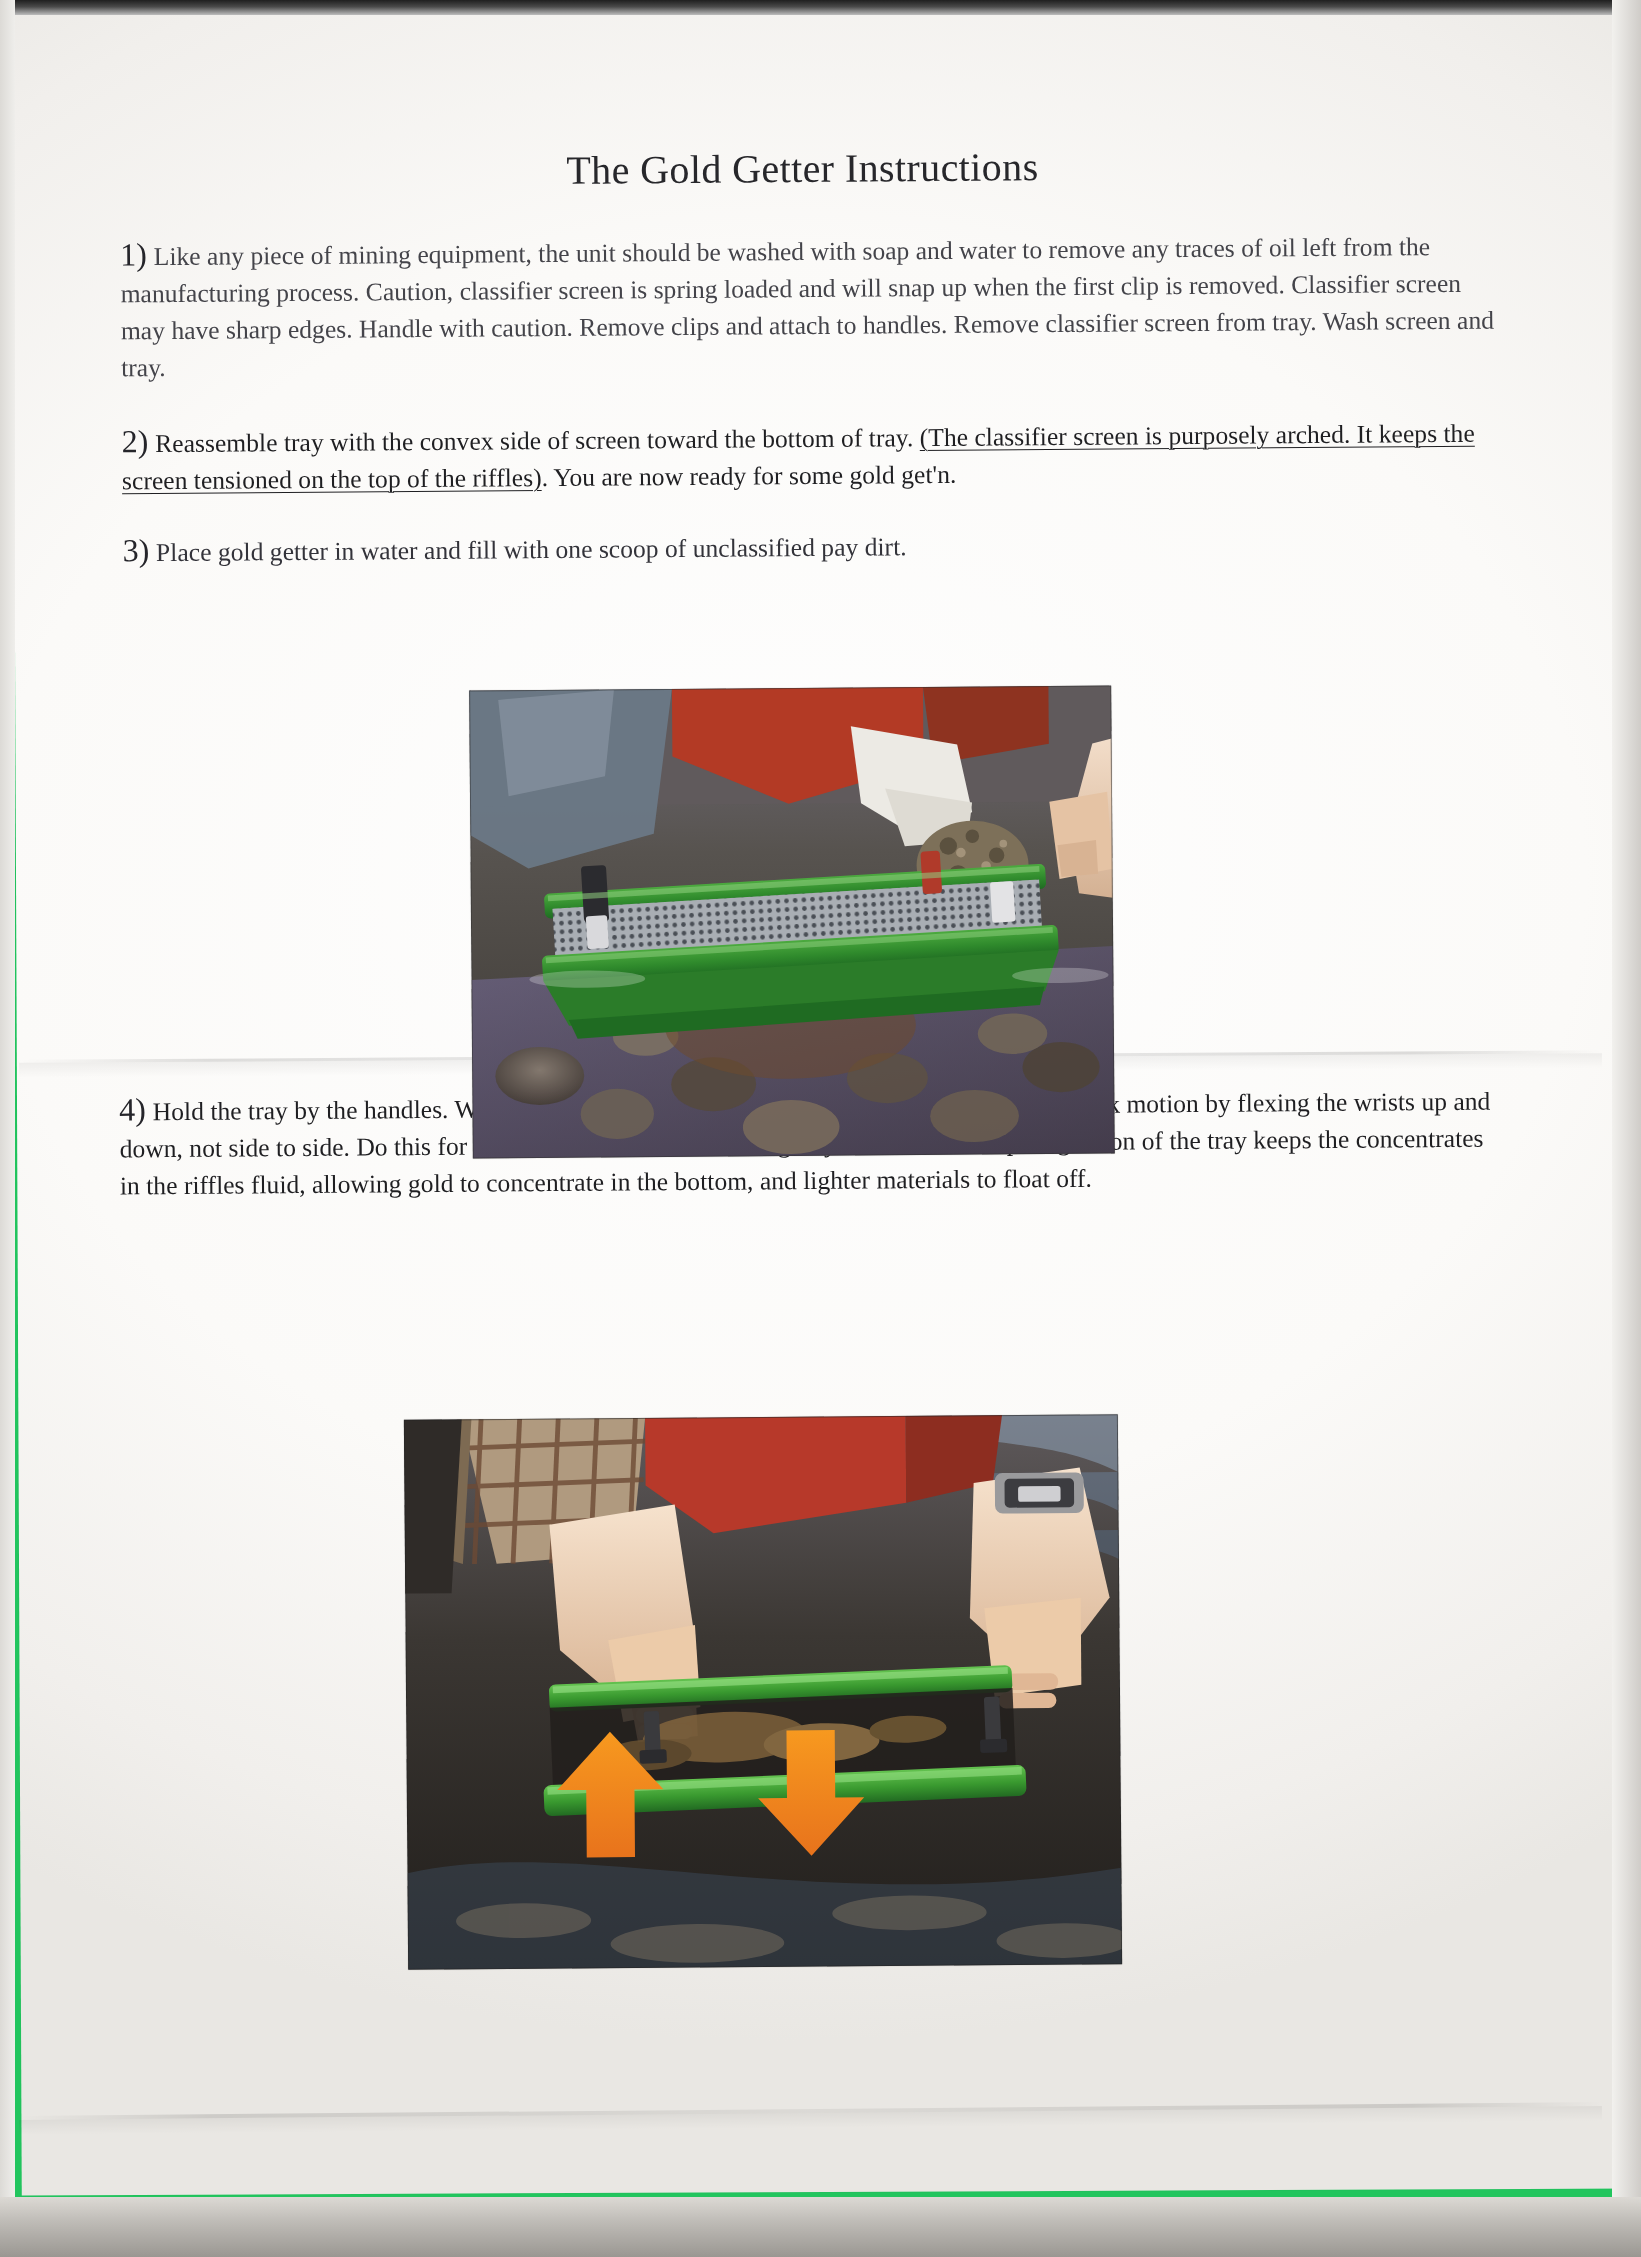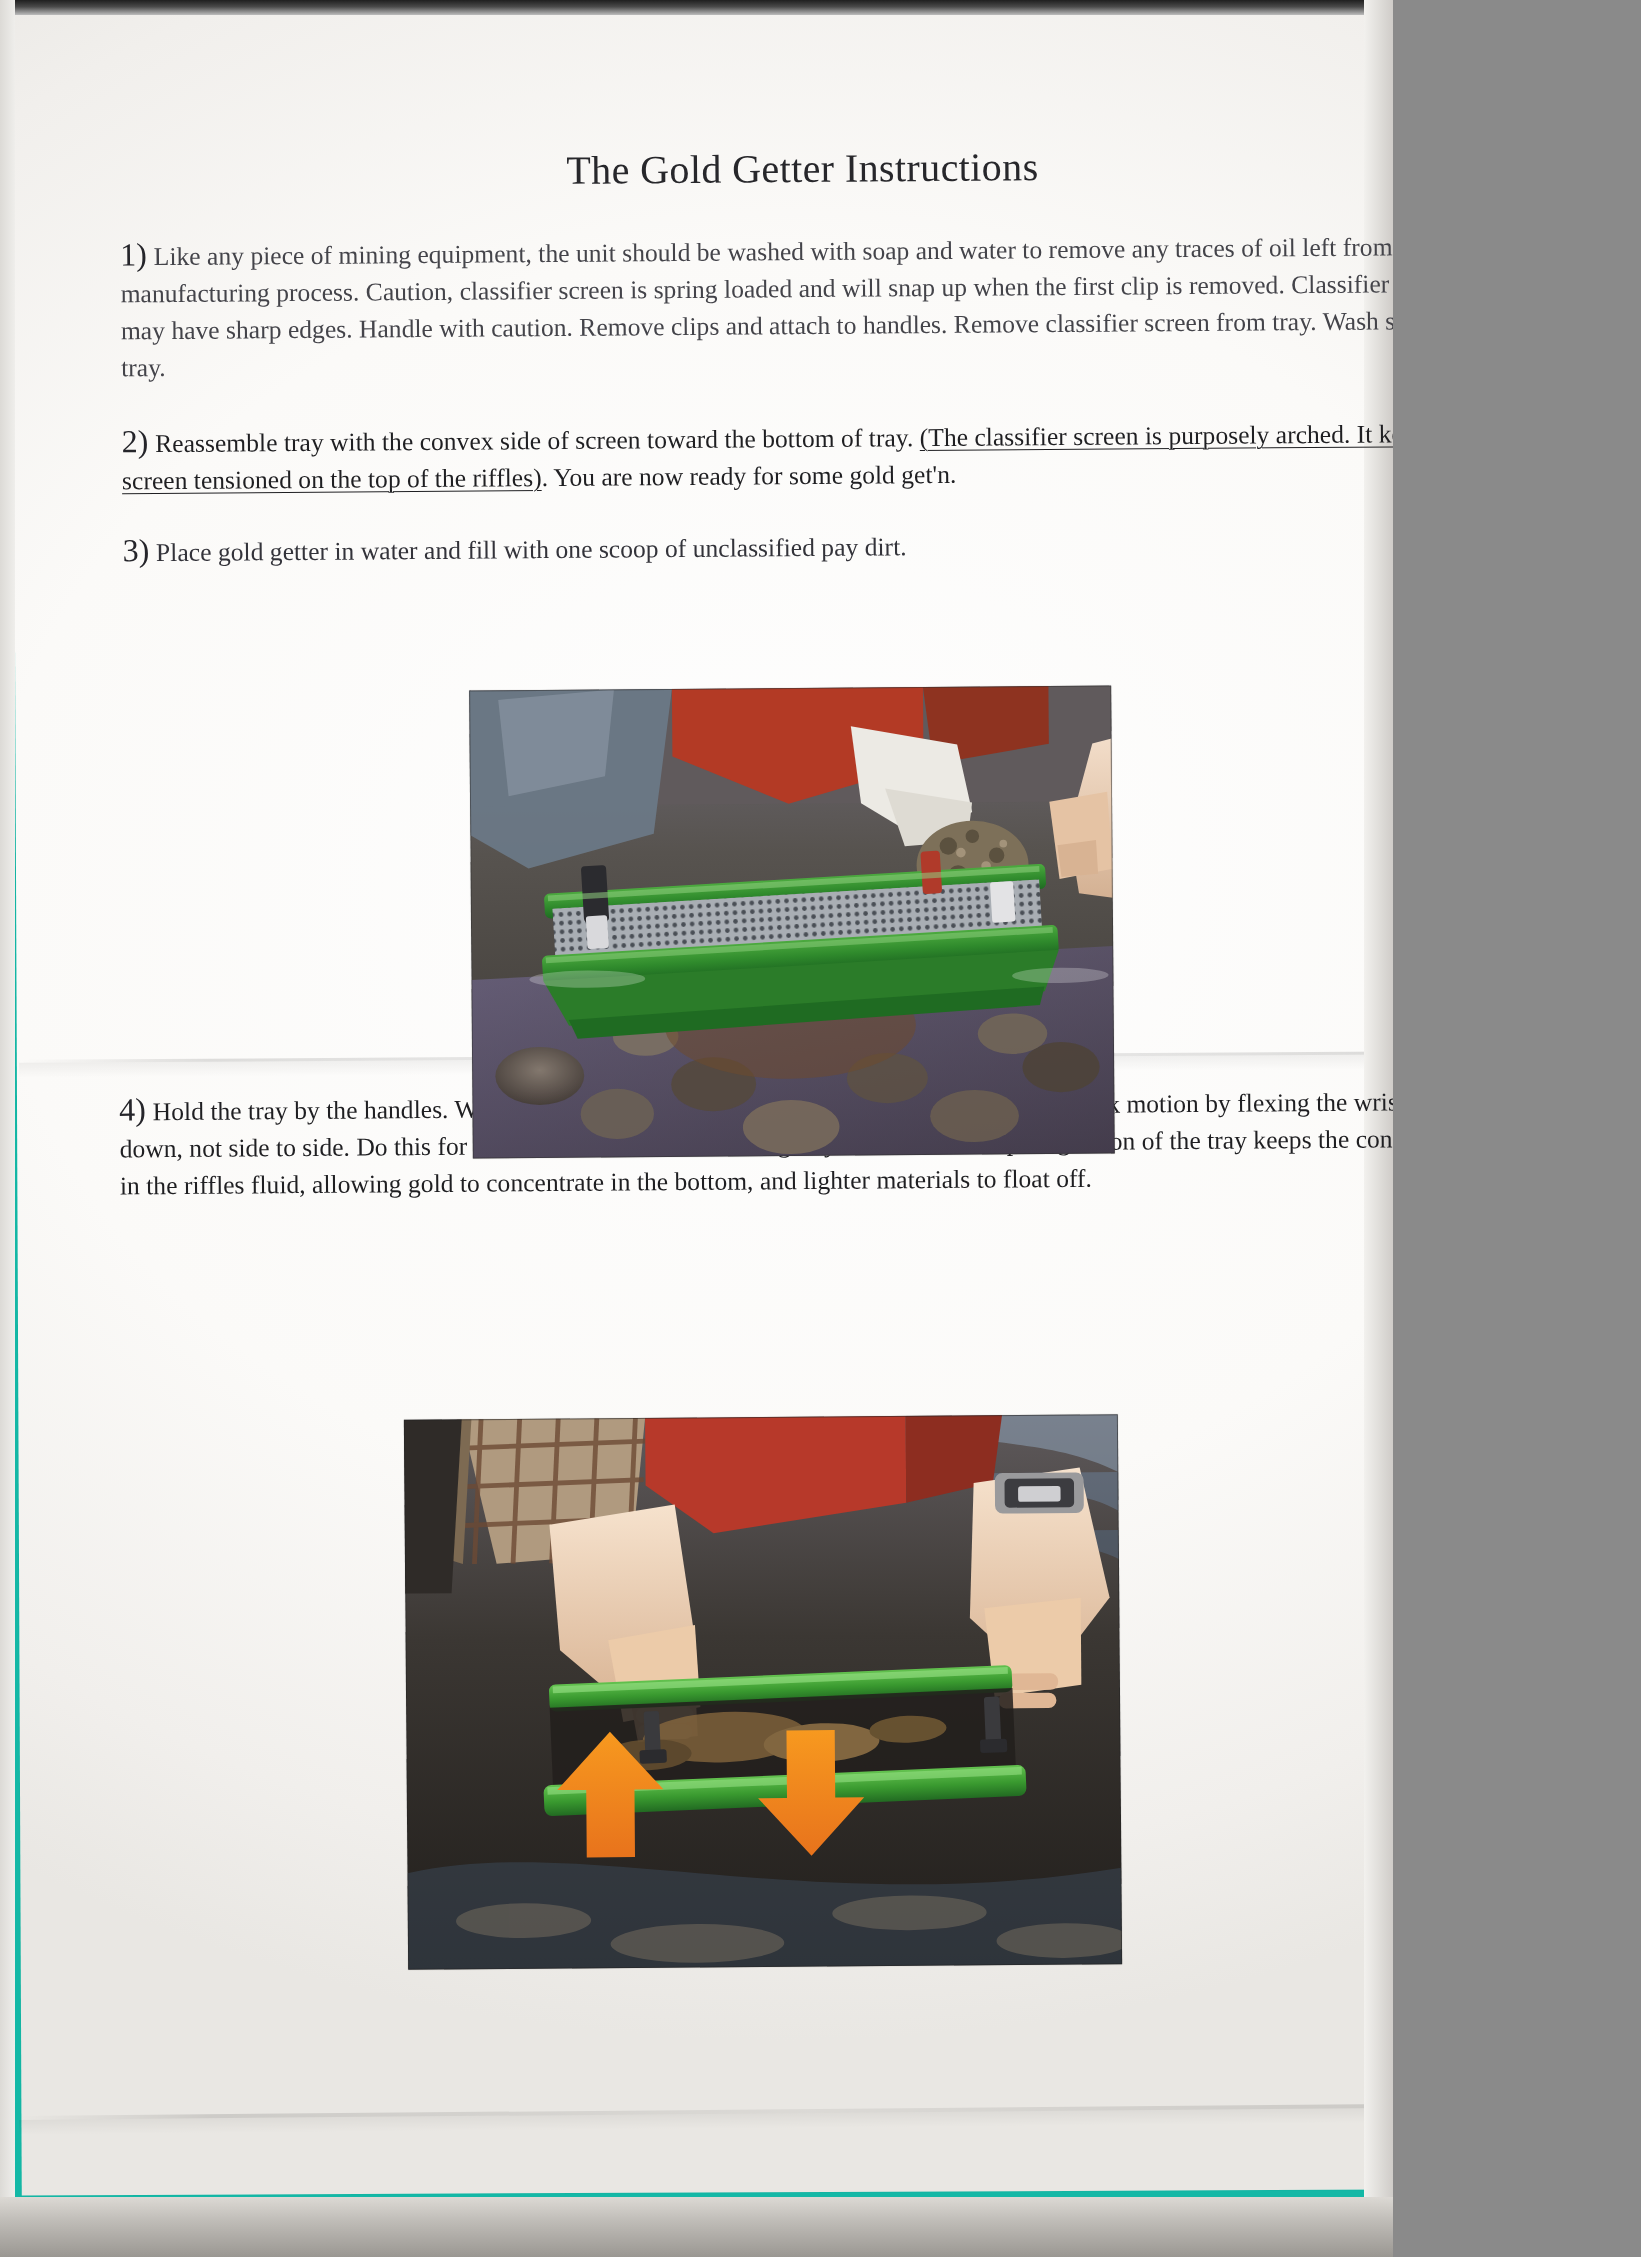--- a/index.html
+++ b/index.html
@@ -11,23 +11,23 @@
     width: 1641px;
     height: 2257px;
     overflow: hidden;
     font-family: "Liberation Serif", serif;
   }
 
   
   .scan {
     position: absolute;
     left: 0; top: 0;
-    width: 1393px;
+    width: 1641px;
     height: 2257px;
-    background: #14b8a6;
+    background: #22c55e;
     overflow: hidden;
   }
   
   .paper {
     position: absolute;
     left: 17.4px; top: 7.7px;
     width: 1607px;
     height: 2184px;
     background:
       radial-gradient(ellipse 1448px 1159px at 48% 40%, #fefefe 0%, #fbfaf8 55%, #f1efec 85%, #e9e7e3 100%);

